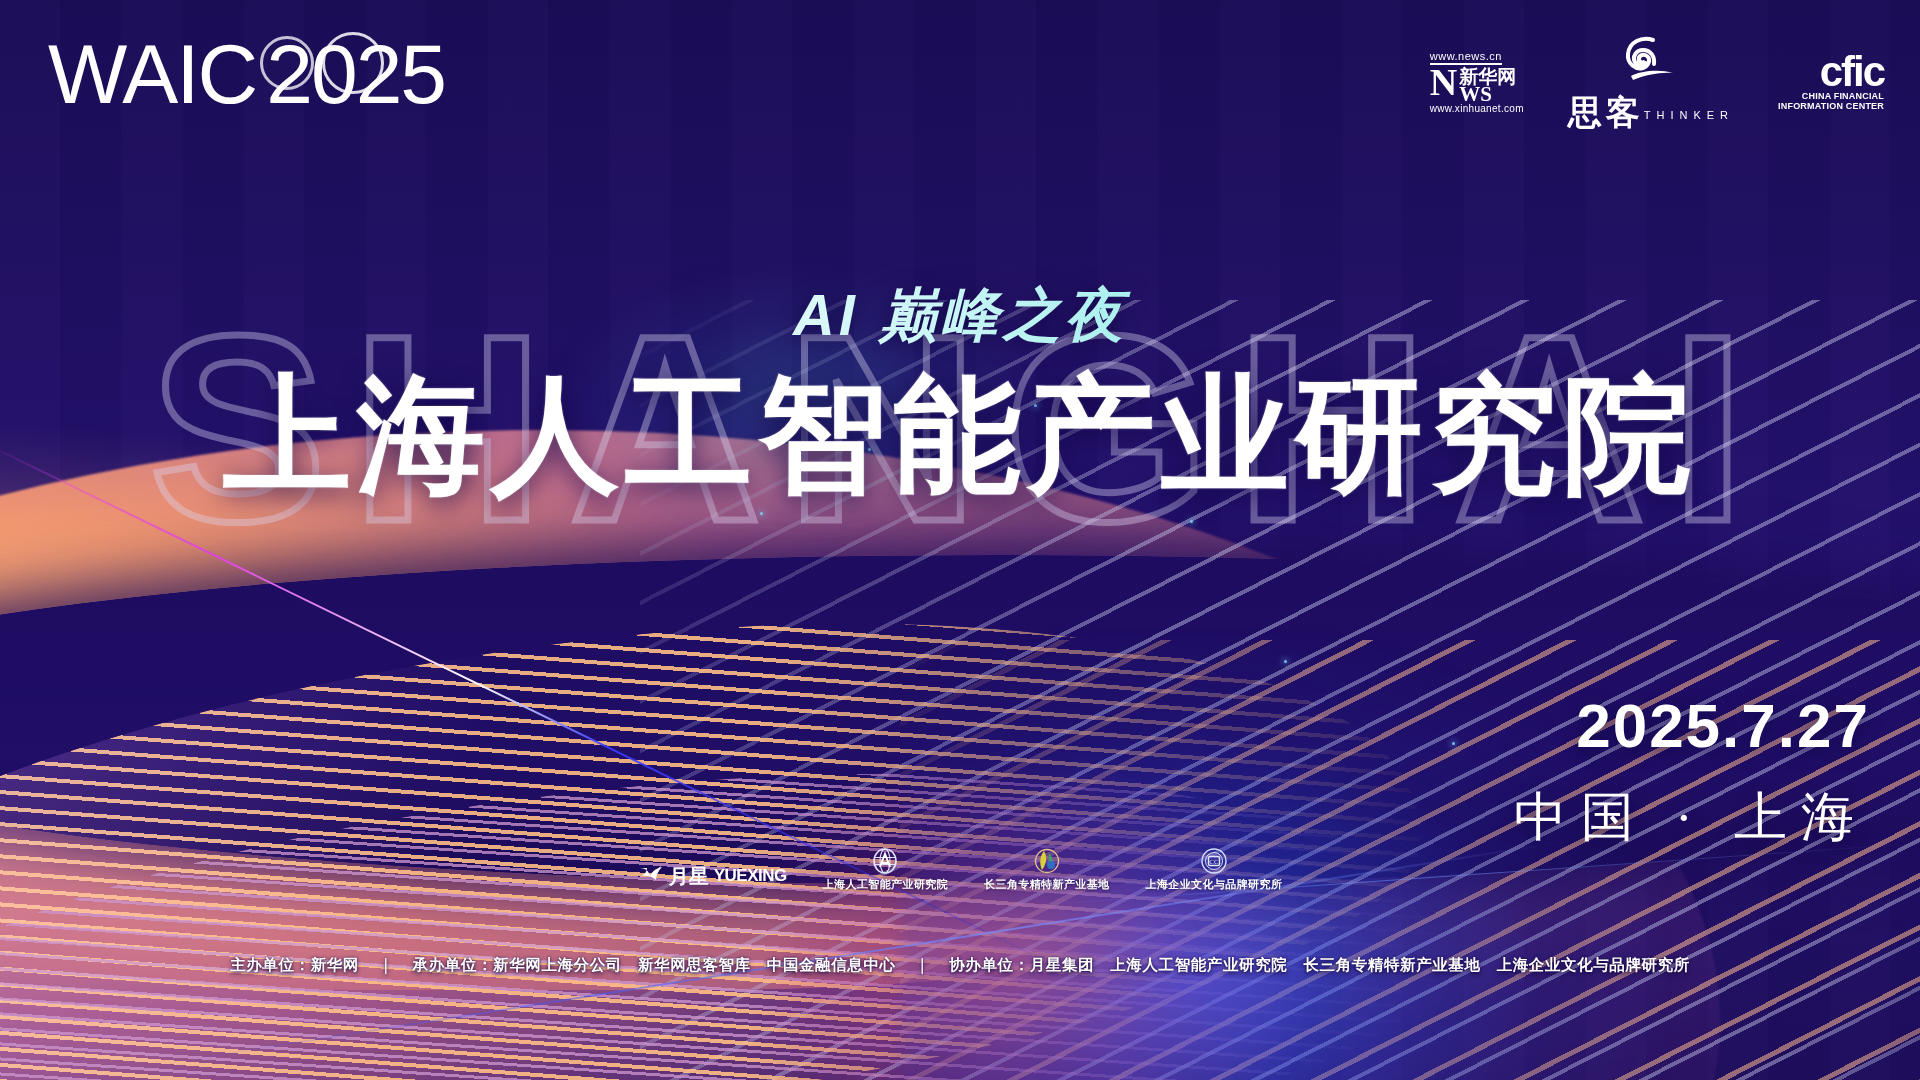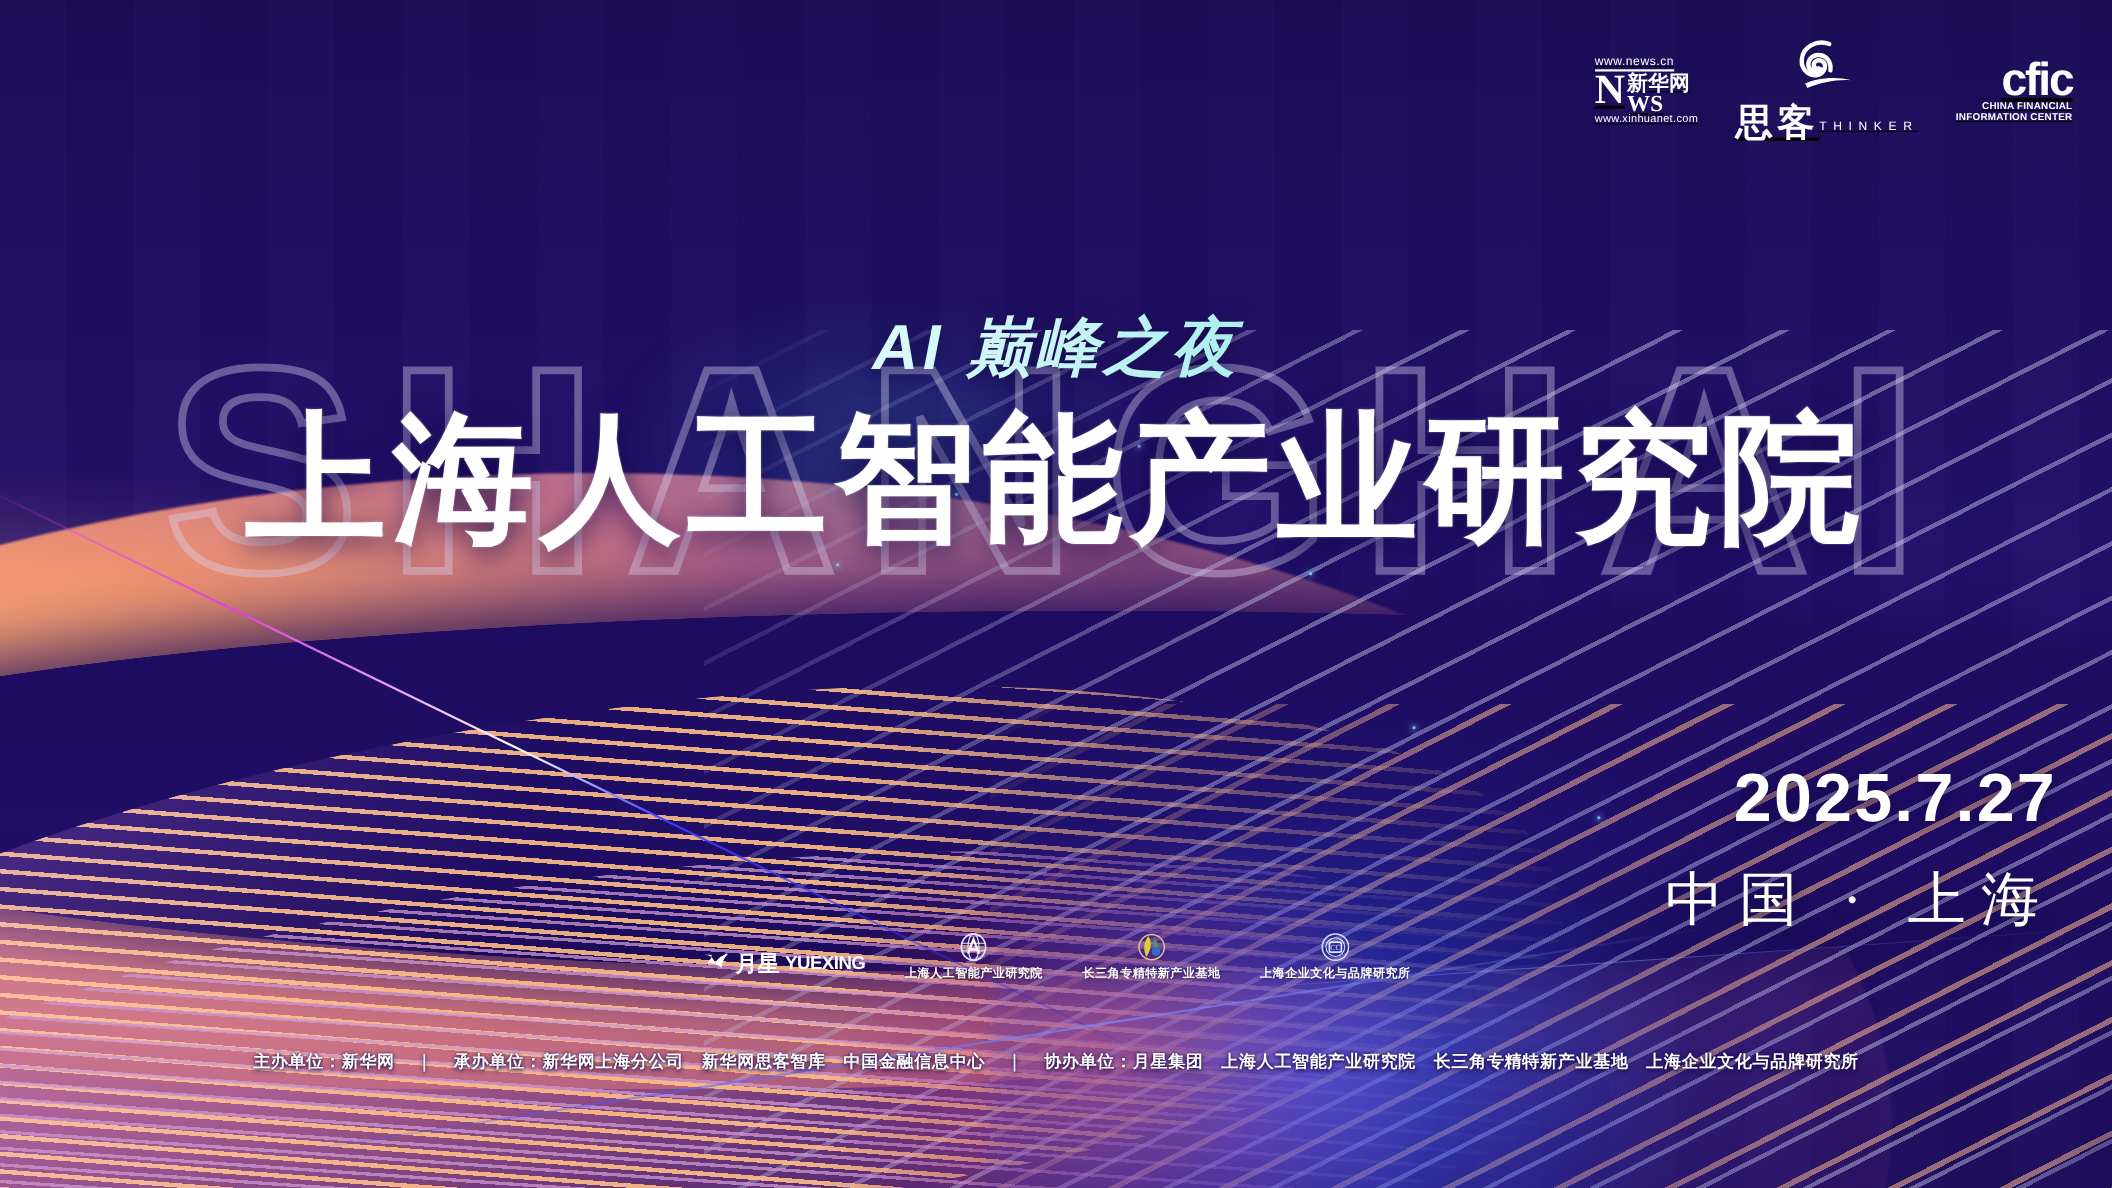--- a/index.html
+++ b/index.html
@@ -150,21 +150,21 @@
   
   .waic{position:absolute; left:48px; top:32px; display:flex; align-items:center; gap:4px;}
   .waic-text{font-size:84px;font-weight:300;letter-spacing:-2px;color:#fff;line-height:1;
     font-family:"Liberation Sans","DejaVu Sans",sans-serif;}
   .waic-25{position:relative; display:flex; align-items:center; margin-left:6px;}
   .ring{position:absolute; border:3px solid rgba(255,255,255,.85); border-radius:50%;}
   #ring1{width:54px;height:54px; left:-6px; top:4px; border-color:rgba(255,255,255,.75);}
   #ring2{width:62px;height:62px; left:56px; top:0px;}
 
   
-  .top-logos{position:absolute; right:36px; top:34px; display:flex; align-items:center; gap:34px;text-decoration:underline;}
+  .top-logos{position:absolute; right:36px; top:34px; display:flex; align-items:center; gap:44px;}
   .logo-block{display:flex;flex-direction:column;align-items:center;color:#fff;}
 
   .xh{display:flex;flex-direction:column;align-items:flex-start;}
   .xh-url{font-size:11px;letter-spacing:.5px;color:#fff;border-bottom:2px solid #fff;padding-bottom:1px;}
   .xh-mid{display:flex;align-items:flex-start;gap:2px;margin-top:2px;}
   .xh-N{font-size:38px;font-weight:800;line-height:.82;color:#fff;font-family:"Liberation Serif",serif;}
   .xh-cn{font-size:19px;font-weight:800;line-height:1;letter-spacing:0;color:#fff;}
   .xh-ws{font-size:21px;font-weight:800;line-height:.8;color:#fff;font-family:"Liberation Serif",serif;}
   .xh-url2{font-size:10px;letter-spacing:.3px;color:#fff;margin-top:1px;}
 
@@ -254,20 +254,28 @@
   <div class="spark" style="left:1034px;top:404px"></div>
   <div class="spark" style="left:1190px;top:520px"></div>
   <div class="spark" style="left:1396px;top:476px"></div>
   <div class="spark" style="left:1284px;top:660px"></div>
   <div class="spark" style="left:1452px;top:742px"></div>
   <div class="spark" style="left:760px;top:512px"></div>
   <div class="spark" style="left:1572px;top:388px"></div>
 
   <div class="shanghai">SHANGHAI</div>
 
+  <div class="waic">
+    <span class="waic-text">WAIC</span>
+    <span class="waic-25">
+      <span class="ring" id="ring1"></span>
+      <span class="ring" id="ring2"></span>
+      <span class="waic-text">2025</span>
+    </span>
+  </div>
 
   <div class="top-logos">
 
     <div class="logo-block xh">
       <span class="xh-url">www.news.cn</span>
       <span class="xh-mid">
         <span class="xh-N">N</span>
         <span style="display:flex;flex-direction:column;">
           <span class="xh-cn">新华网</span>
           <span class="xh-ws">WS</span>

